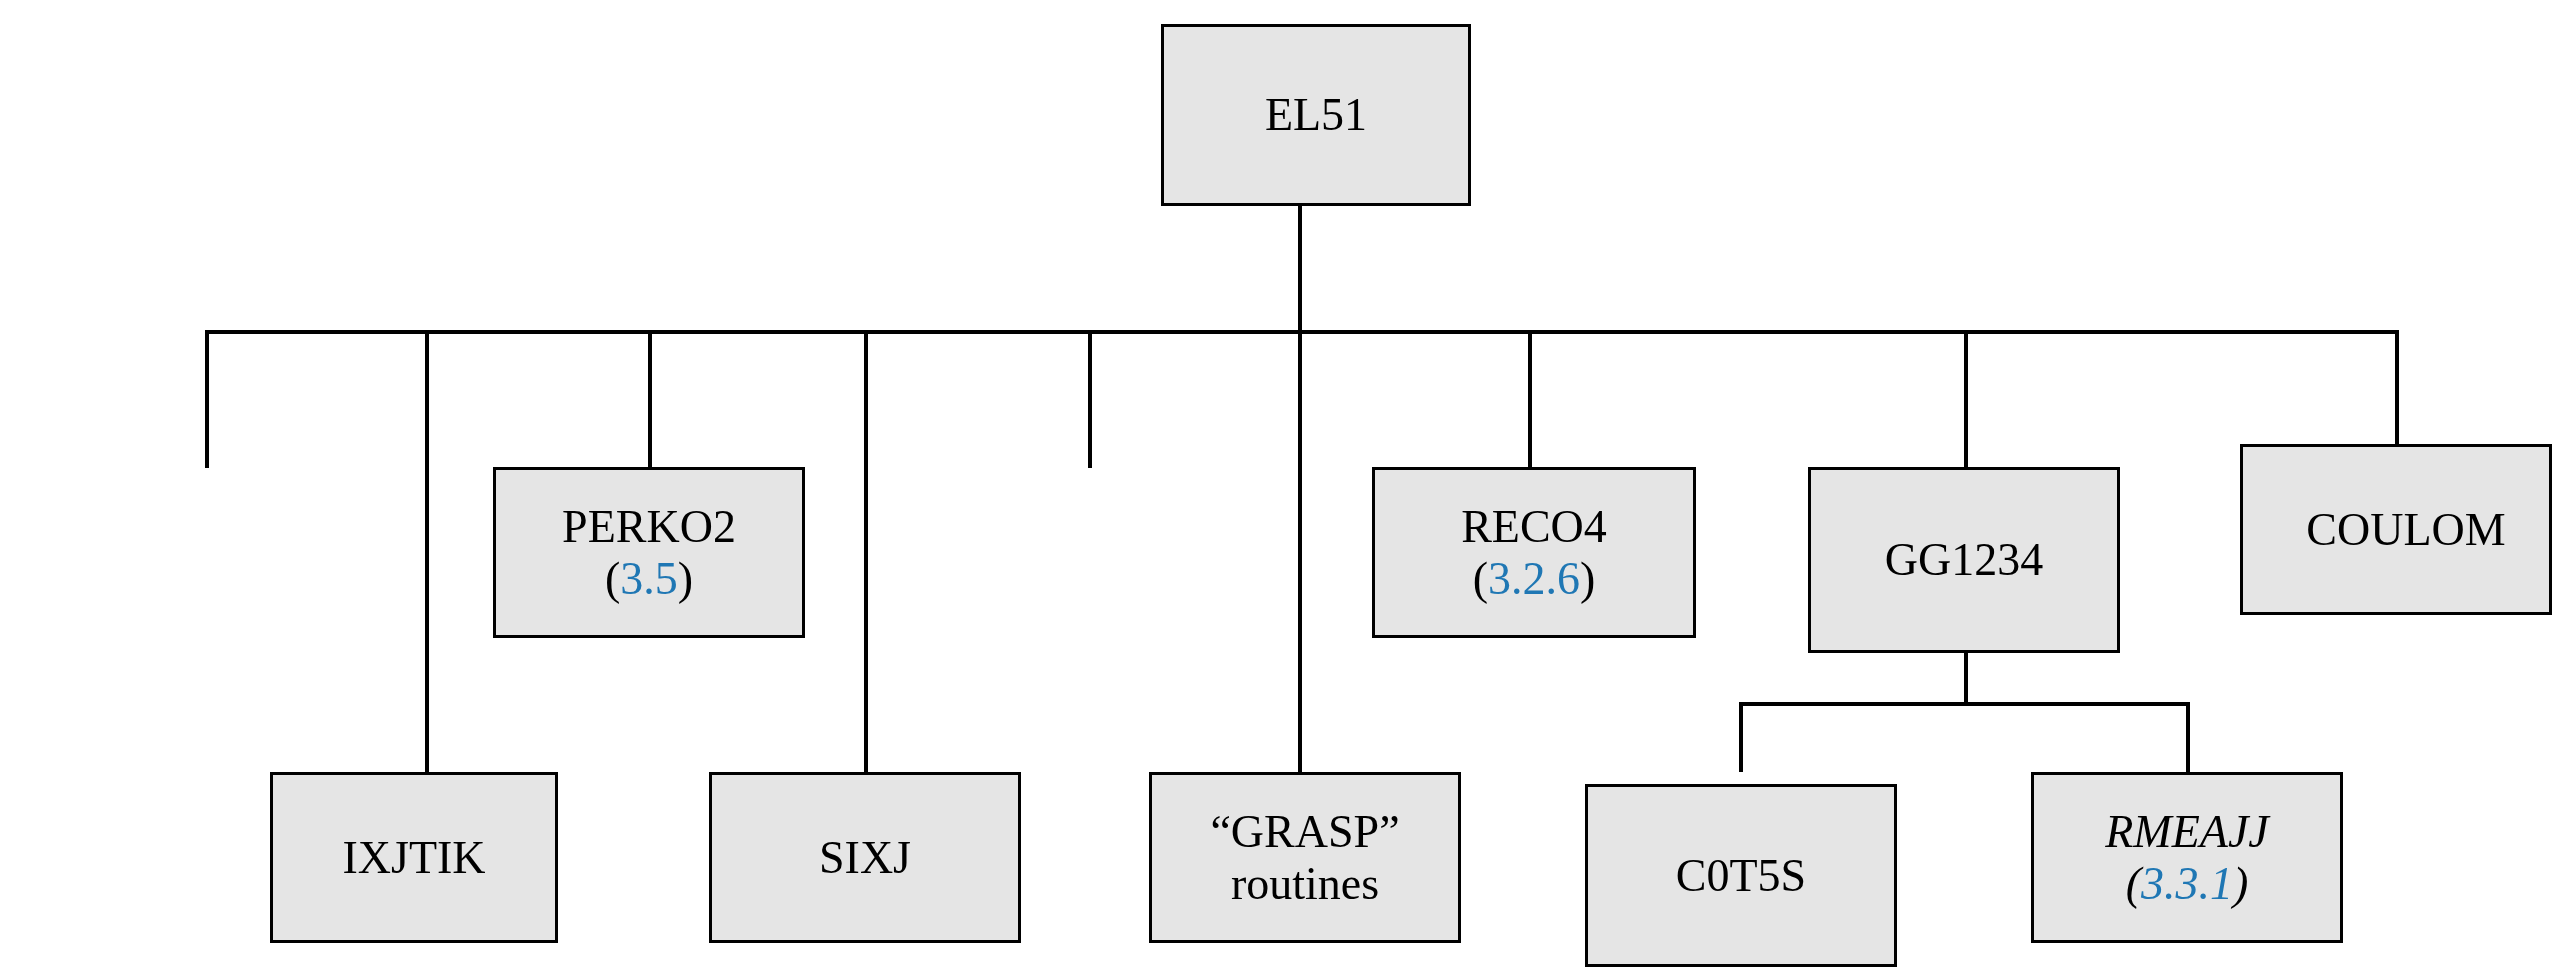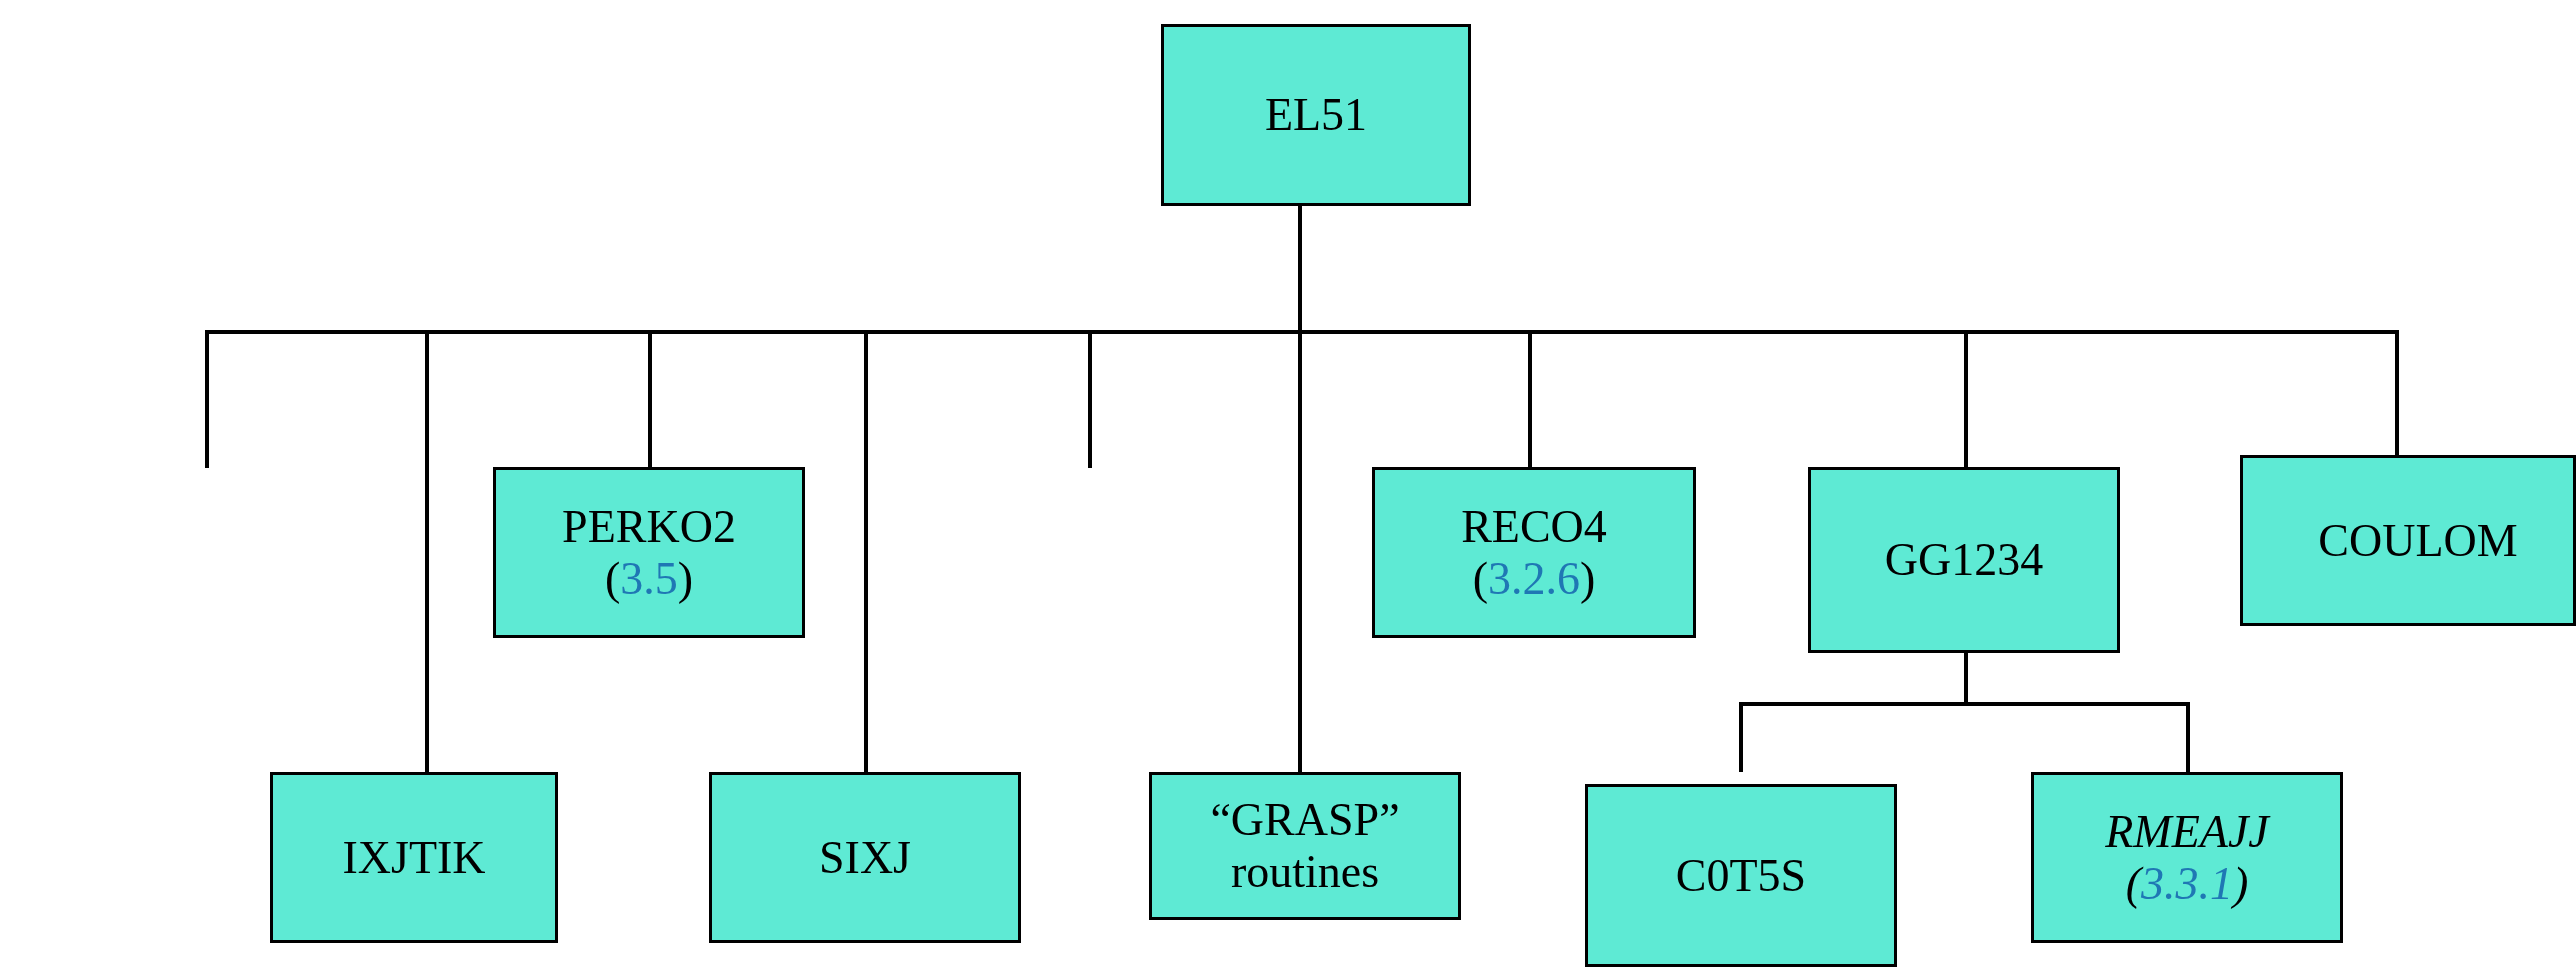--- a/index.html
+++ b/index.html
@@ -12,21 +12,21 @@
     width: 2576px;
     height: 973px;
     background: #ffffff;
     font-family: "Liberation Serif", "DejaVu Serif", serif;
     overflow: hidden;
   }
   .node {
     position: absolute;
     box-sizing: border-box;
     border: 3.6px solid #000000;
-    background: #5eead4;
+    background: #e5e5e5;
     display: flex;
     flex-direction: column;
     align-items: center;
     justify-content: center;
     text-align: center;
     color: #000000;
     font-size: 46px;
     line-height: 1.12;
     z-index: 3;
   }
@@ -86,33 +86,33 @@
 
   <div class="node" style="left:1372px; top:467px; width:324px; height:171px;">
     <span class="line1">RECO4</span>
     <span class="line2 ver"><span>(</span><span class="num">3.2.6</span><span>)</span></span>
   </div>
 
   <div class="node" style="left:1808px; top:467px; width:312px; height:186px;">
     <span class="line1">GG1234</span>
   </div>
 
-  <div class="node" style="left:2240px; top:455px; width:336px; height:171px;padding-left:20px;">
+  <div class="node" style="left:2240px; top:444px; width:312px; height:171px;padding-left:20px;">
     <span class="line1">COULOM</span>
   </div>
 
   <div class="node" style="left:270px; top:772px; width:288px; height:171px;">
     <span class="line1">IXJTIK</span>
   </div>
 
   <div class="node" style="left:709px; top:772px; width:312px; height:171px;">
     <span class="line1">SIXJ</span>
   </div>
 
-  <div class="node" style="left:1149px; top:772px; width:312px; height:148px;">
+  <div class="node" style="left:1149px; top:772px; width:312px; height:171px;">
     <span class="line1">“GRASP”</span>
     <span class="line2">routines</span>
   </div>
 
   <div class="node" style="left:1585px; top:772px; width:312px; height:183px;margin-top:12px;">
     <span class="line1">C0T5S</span>
   </div>
 
   <div class="node" style="left:2031px; top:772px; width:312px; height:171px;font-style:italic;">
     <span class="line1">RMEAJJ</span>

